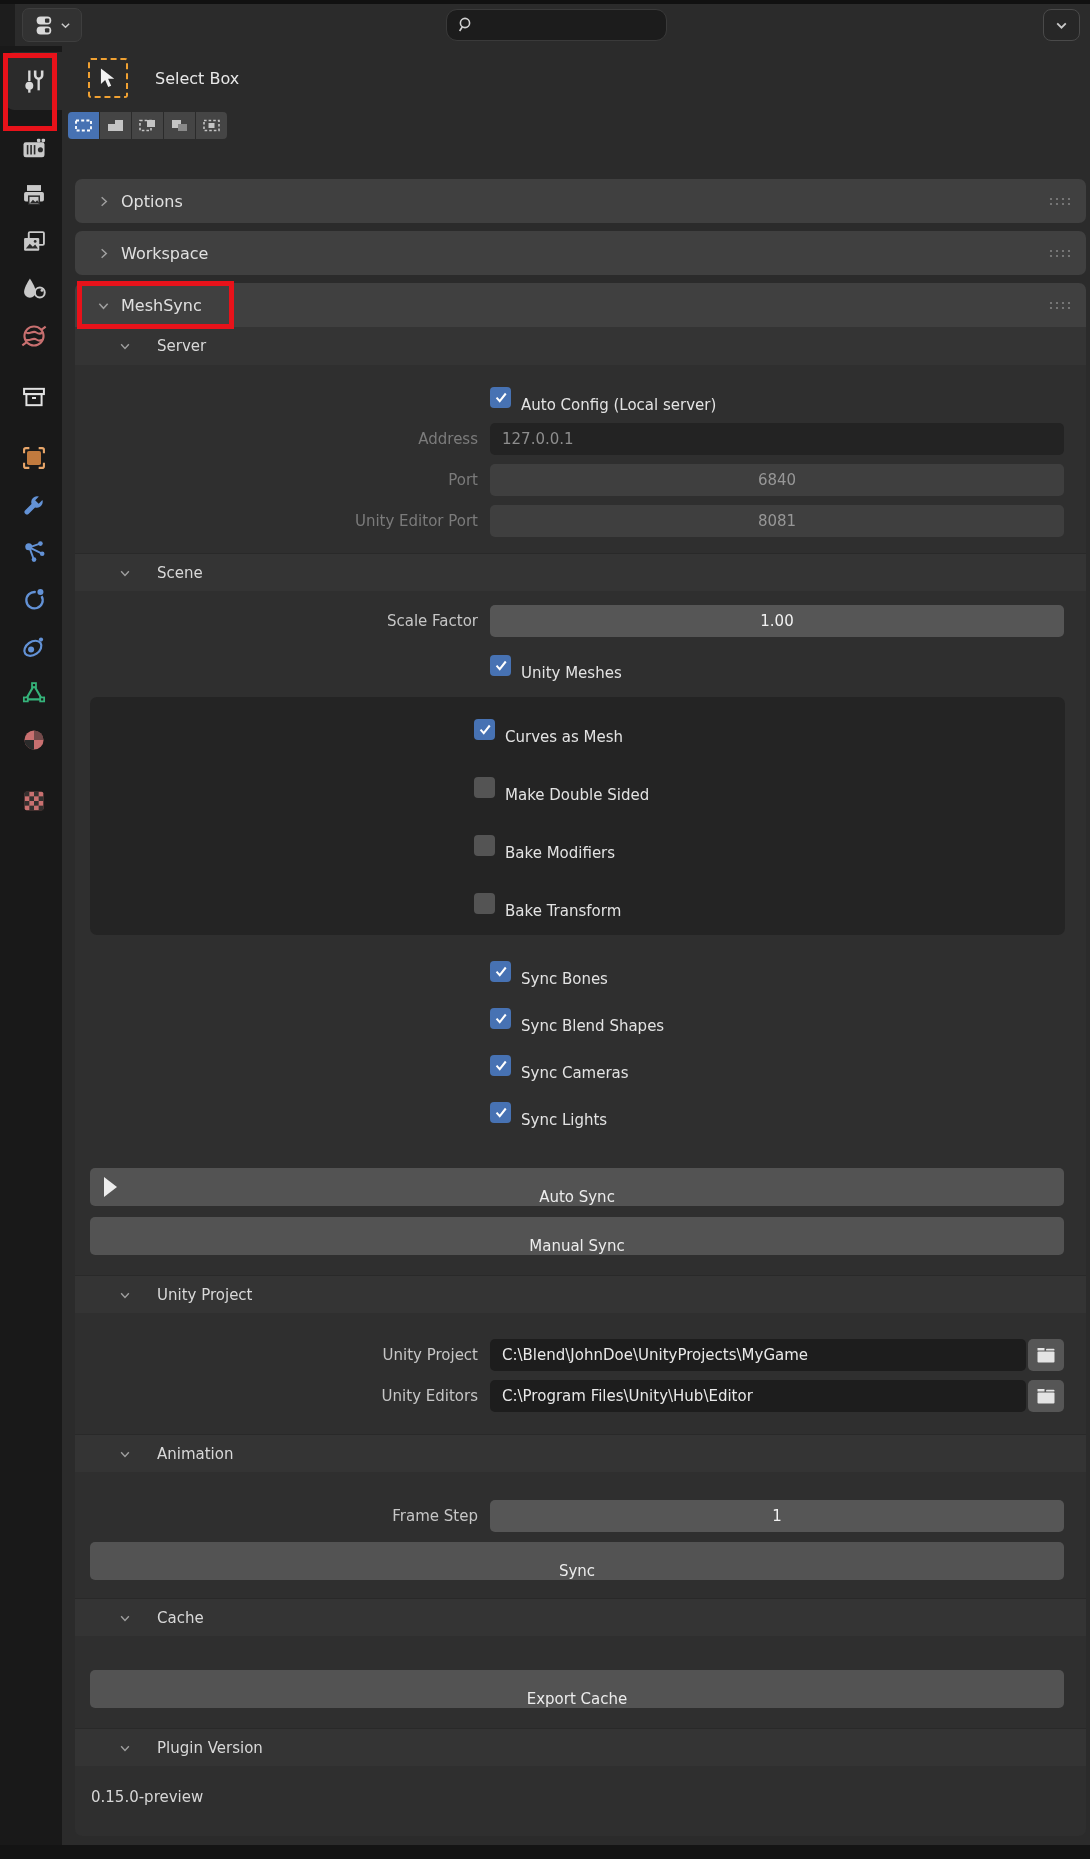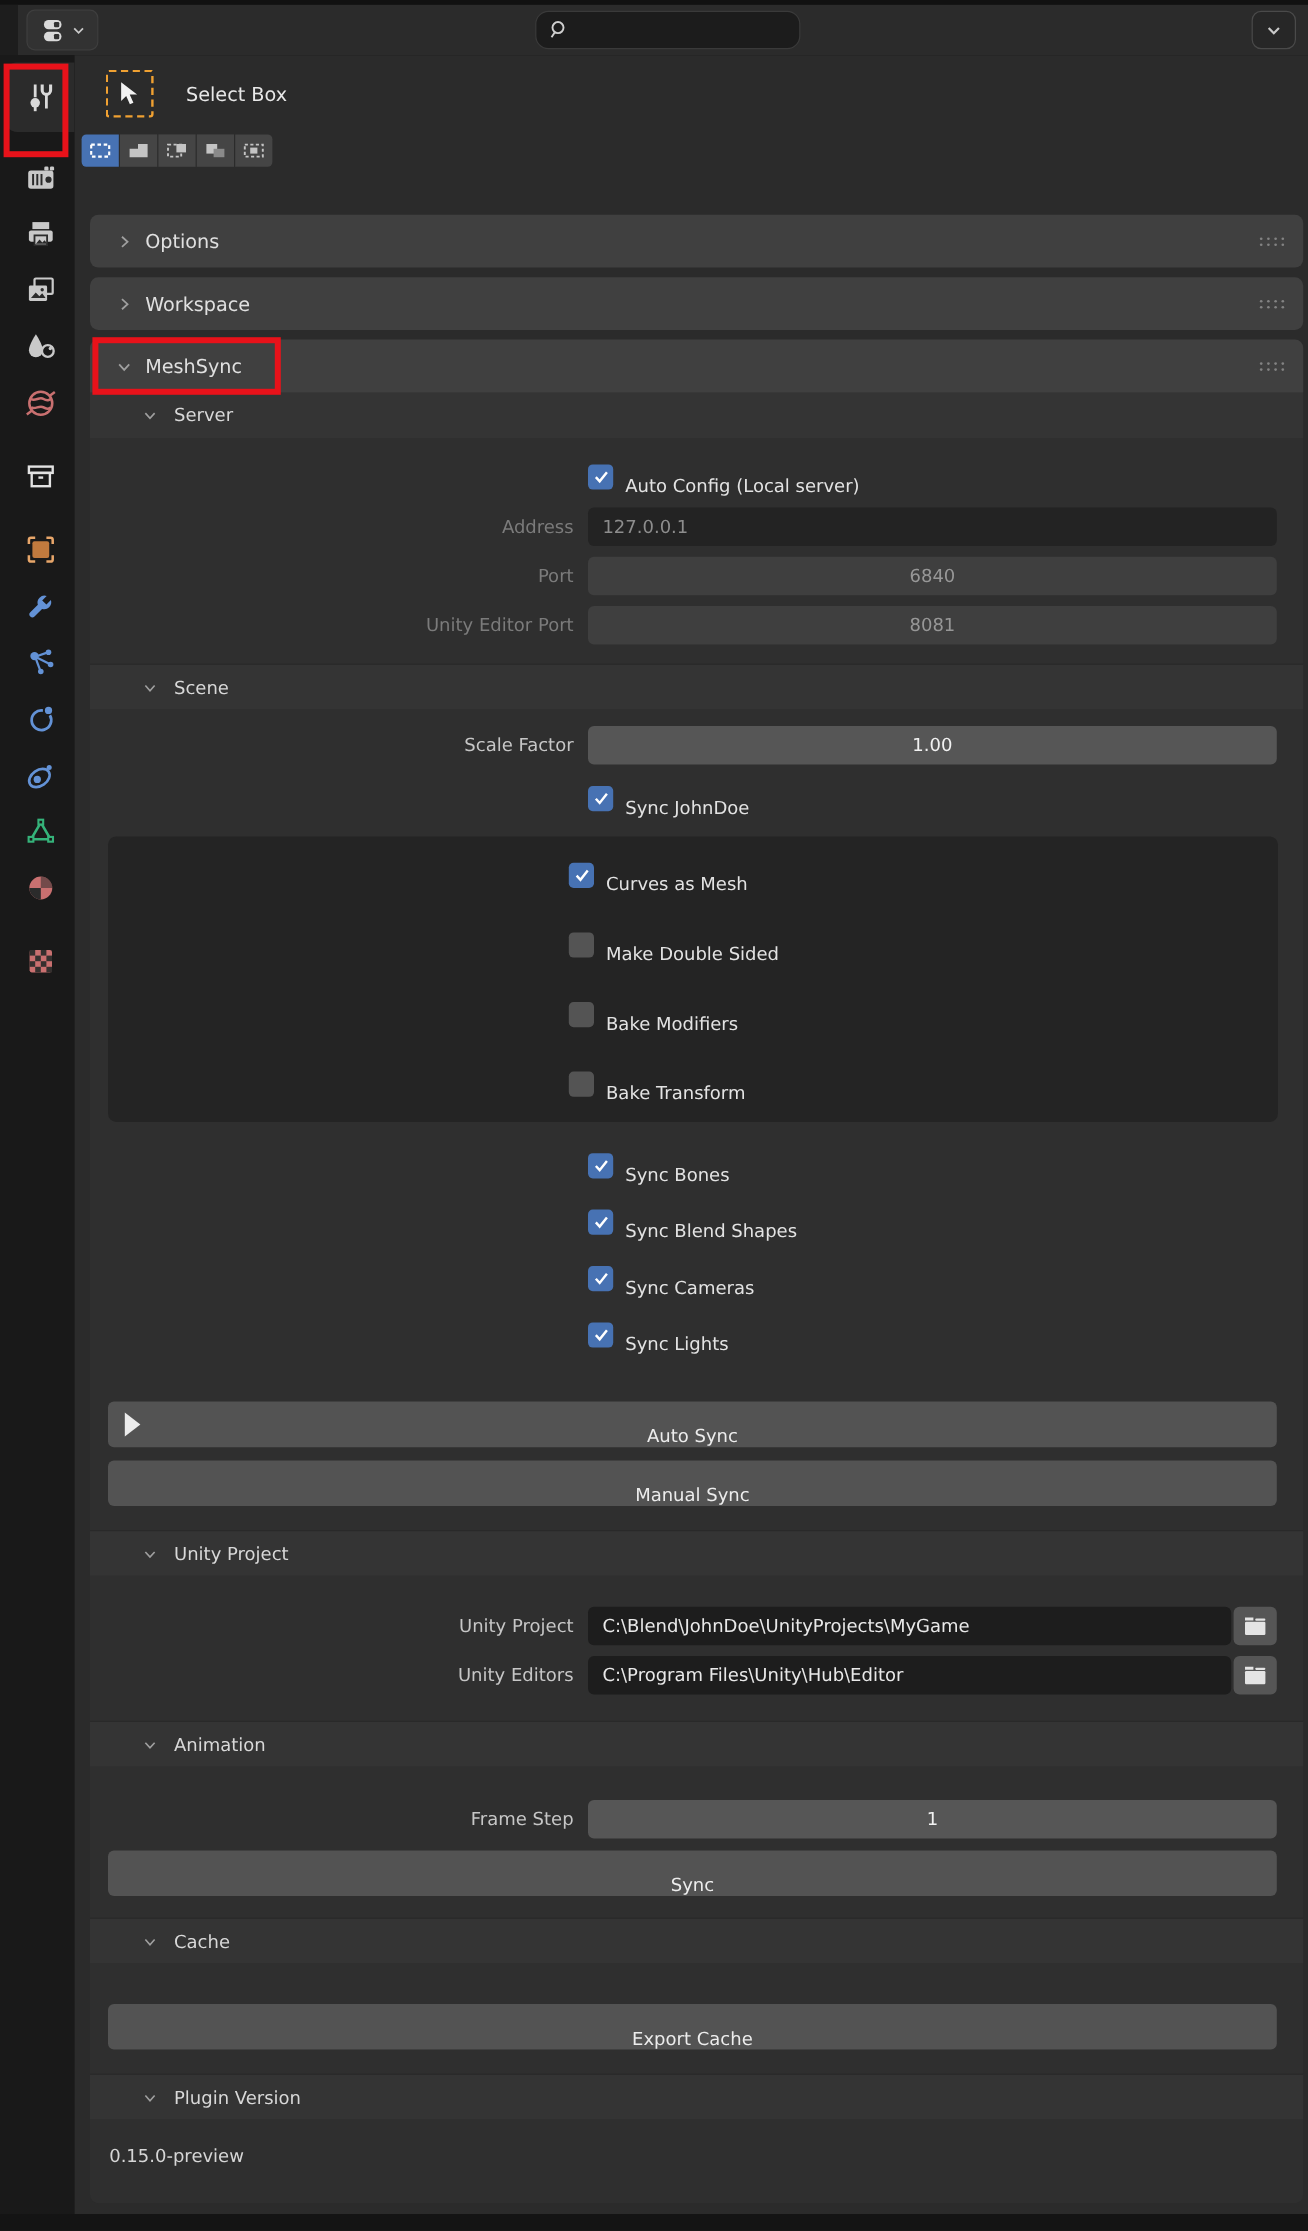--- a/index.html
+++ b/index.html
@@ -82,21 +82,21 @@
   .panel-header .ph-label { font-size:16px; color:#e0e0e0; }
   .grip { margin-left:auto; opacity:.85; cursor:grab; }
   .annotation-meshsync {
     position:absolute; left:2px; top:-2px; width:157px; height:48px;
     border:5px solid #e8121a; pointer-events:none; z-index:5;
   }
 
   .panel-body { background:#2f2f2f; border-radius:0 0 7px 7px; padding-bottom:4px; }
   .subheader {
     height:38px; background:#343434; border-top:1px solid #292929;
-    display:flex; align-items:center; gap:14px; padding-left:44px; cursor:pointer;
+    display:flex; align-items:center; gap:26px; padding-left:44px; cursor:pointer;
   }
   .subheader:first-child { border-top:none; }
   .subheader .sh-label { font-size:15px; color:#d8d8d8; }
 
   .prop-row { display:flex; align-items:center; height:32px; padding-right:22px; }
   .prop-label { width:415px; flex:none; text-align:right; padding-right:12px; font-size:15px; color:#c6c6c6; }
   .prop-label.dim { color:#7b7b7b; }
 
   .field { flex:1; height:32px; border-radius:5px; display:flex; align-items:center; font-size:15px; cursor:pointer; }
   .field.num { justify-content:center; background:#565656; color:#f1f1f1; }
@@ -479,21 +479,21 @@
               <div class="prop-row">
                 <span class="prop-label">Scale Factor</span>
                 <div class="field num">1.00</div>
               </div>
               <div class="cb-row mt12">
                 <span class="checkbox on">
                   <svg width="14" height="14" viewBox="0 0 22 22">
                       <path d="M4 12l5 5.5L18.5 5.5" fill="none" stroke="#fff" stroke-width="3.2"></path>
                     </svg>
                 </span>
-                <span class="cb-label">Sync JohnDoe</span>
+                <span class="cb-label">Unity Meshes</span>
               </div>
 
               <div class="inner-box">
                 <div class="cb-row">
                   <span class="checkbox on">
                     <svg width="14" height="14" viewBox="0 0 22 22">
                         <path d="M4 12l5 5.5L18.5 5.5" fill="none" stroke="#fff" stroke-width="3.2"></path>
                       </svg>
                   </span>
                   <span class="cb-label">Curves as Mesh</span>

